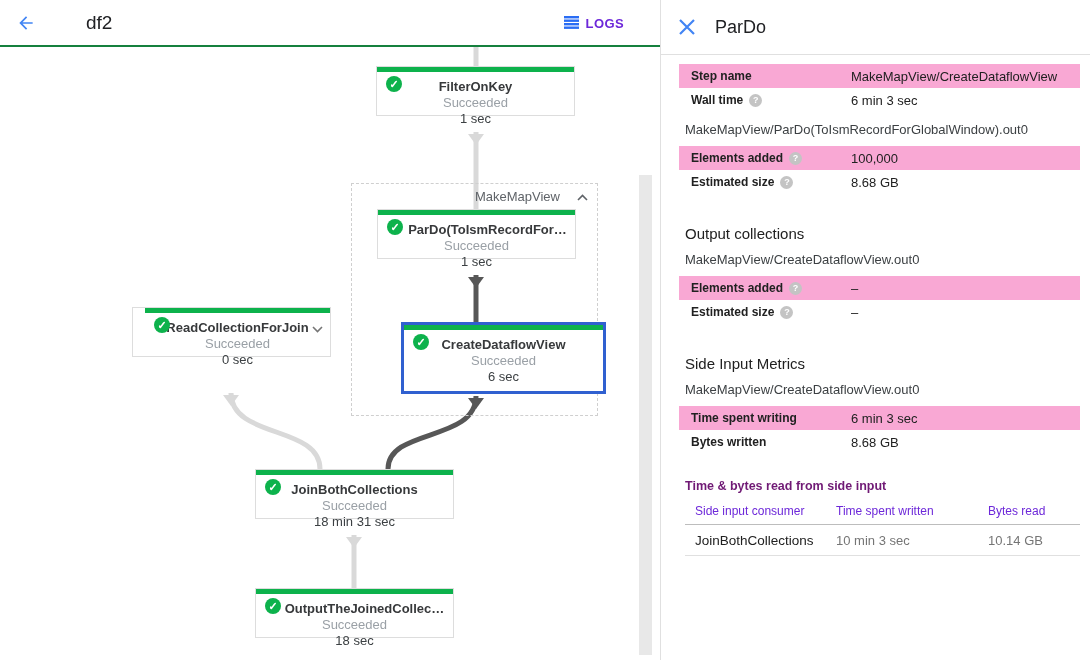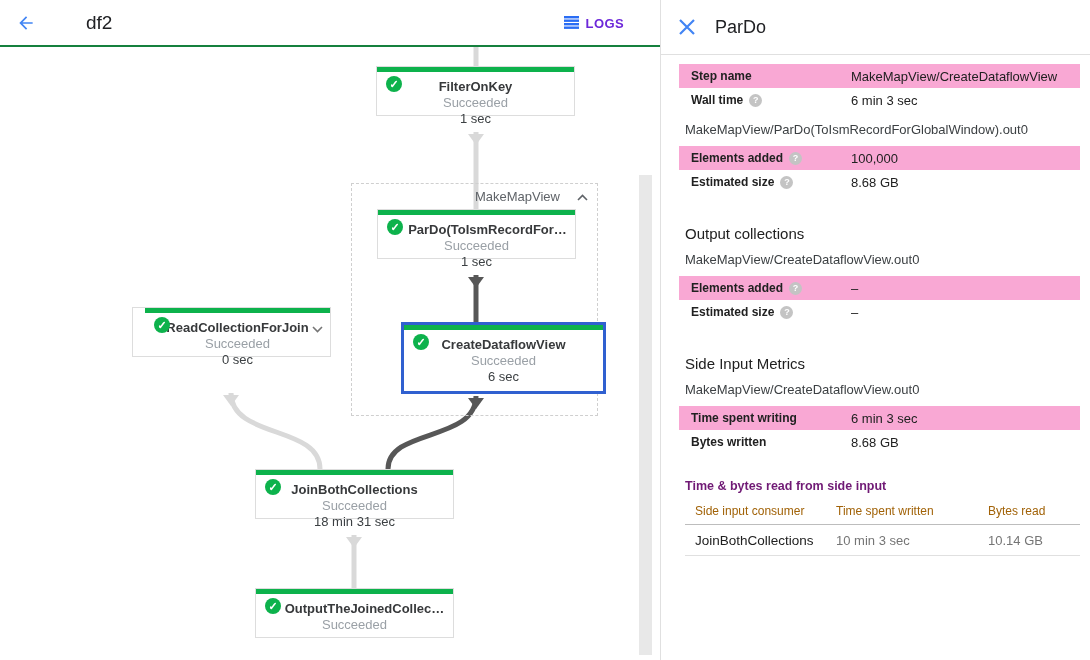--- a/index.html
+++ b/index.html
@@ -59,21 +59,21 @@
   .kv-label { font-size:12px; font-weight:bold; color:#212121; }
   .kv-value { font-size:13px; color:#212121; }
   .help { width:13px; height:13px; border-radius:50%; background:#c4c4c4; color:#fff;
     font-size:9px; font-weight:bold; line-height:13px; text-align:center; cursor:pointer; flex:none; }
   .help::after { content:"?"; }
 
   .table-heading { margin-top:25px; font-size:12.5px; font-weight:bold; color:#701a75; }
   .si-table { margin-top:4px; }
   .si-cols, .si-row { display:grid; grid-template-columns:1fr 152px 92px; align-items:center; }
   .si-cols { height:28px; border-bottom:1px solid #bdbdbd; }
-  .si-col { font-size:12px; color:#a16207; }
+  .si-col { font-size:12px; color:#6d28d9; }
   .si-col:first-child, .si-cell:first-child { padding-left:10px; }
   .si-col:last-child, .si-cell:last-child { padding-right:2px; }
   .si-row { height:31px; border-bottom:1px solid #e0e0e0; }
   .si-cell { font-size:13.5px; color:#212121; }
   .si-cell.dim { font-size:13px; color:#757575; }
 </style>
 </head>
 <body>
 
 <div class="graph-area">
@@ -187,20 +187,21 @@
         <div class="node-time">18 min 31 sec</div>
       </div>
     </div>
 
     <div class="node" style="left:255px; top:541px;">
       <div class="bar"></div>
       <div class="body">
         <span class="check"></span>
         <div class="node-title" style="padding-left:20px;">OutputTheJoinedCollec…</div>
         <div class="node-status">Succeeded</div>
+        <div class="node-time">18 sec</div>
       </div>
     </div>
   </div>
 
   <div class="vscrollbar"></div>
 </div>
 
 <div class="panel">
   <div class="panel-header">
     <div class="close-btn">

